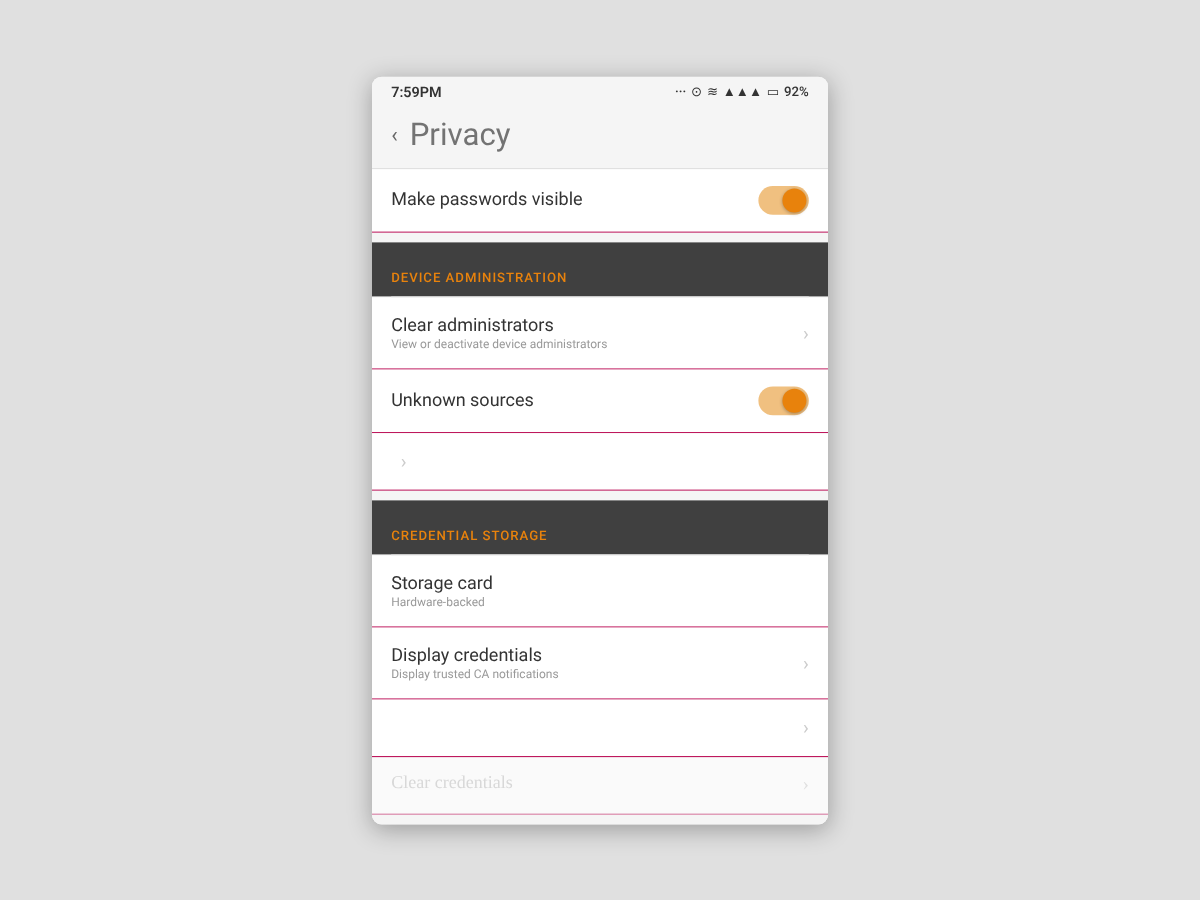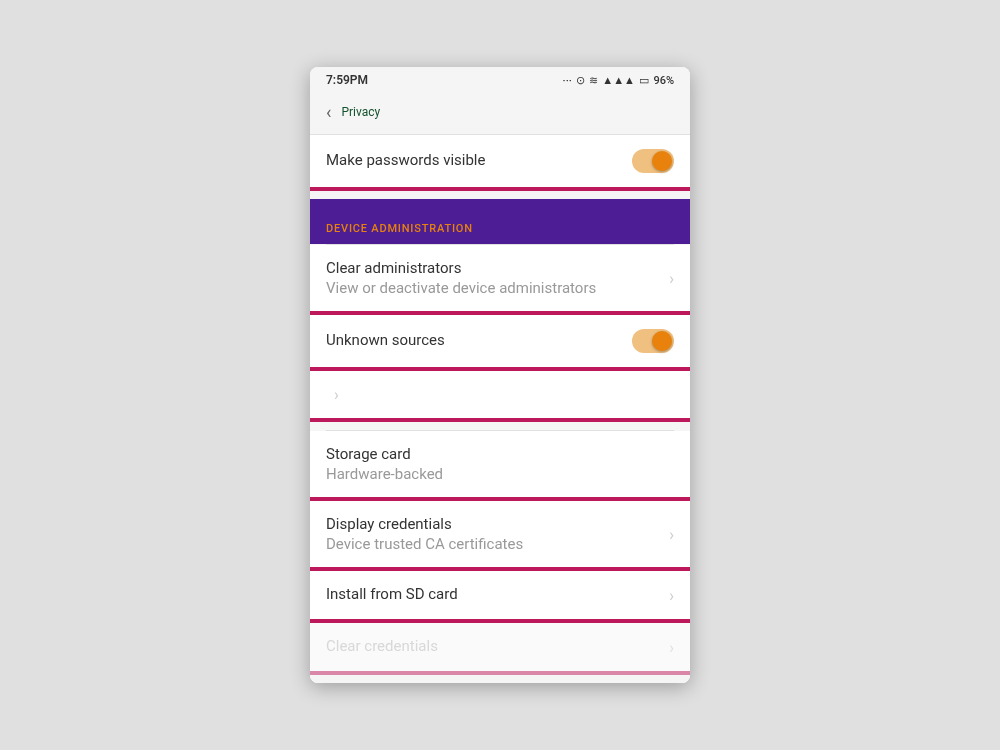--- a/index.html
+++ b/index.html
@@ -59,60 +59,61 @@
     }
 
     .back-arrow {
       color: #666;
       font-size: 18px;
       margin-right: 10px;
       cursor: pointer;
     }
 
     .header-title {
-      font-size: 12px;
+      font-size: 26px;
       font-weight: 400;
-      color: #14532d;
+      color: #737373;
     }
 
     
     .content {
       background: #f5f5f5;
       overflow-y: auto;
     }
 
     
     .setting-item {
       background: #fff;
       padding: 14px 16px;
       display: flex;
       align-items: center;
       justify-content: space-between;
-      border-bottom: 4px solid #be185d;
+      border-bottom: 1px solid #be185d;
       cursor: pointer;
     }
 
     .setting-item.disabled {
       opacity: 0.5;
       cursor: default;
+      font-family: Liberation Serif, serif;
     }
 
     .setting-item-text {
       flex: 1;
     }
 
     .setting-item-title {
       font-size: 15px;
       color: #333;
       font-weight: 400;
       margin-bottom: 2px;
     }
 
     .setting-item-subtitle {
-      font-size: 15px;
+      font-size: 10px;
       color: #999;
       margin-top: 1px;
     }
 
     .setting-item.disabled .setting-item-title,
     .setting-item.disabled .setting-item-subtitle {
       color: #bbb;
     }
 
     .chevron {
@@ -154,21 +155,21 @@
     }
 
     .toggle-track.on .toggle-thumb {
       background: #e8820c;
       left: 20px;
     }
 
     
     .section-header {
       padding: 18px 16px 8px;
-      background: #4c1d95;
+      background: #404040;
     }
 
     .section-header-text {
       font-size: 11px;
       color: #e8820c;
       font-weight: 500;
       letter-spacing: 0.8px;
       text-transform: uppercase;
     }
 
@@ -190,21 +191,21 @@
 <div class="phone-frame">
 
   <div class="status-bar">
     <span class="status-bar-left">7:59PM</span>
     <div class="status-bar-right">
       <span>···</span>
       <span>⊙</span>
       <span>≋</span>
       <span>▲▲▲</span>
       <span>▭</span>
-      <span>96%</span>
+      <span>92%</span>
     </div>
   </div>
 
   <div class="header">
     <span class="back-arrow">‹</span>
     <span class="header-title">Privacy</span>
   </div>
 
   <div class="content">
 
@@ -244,40 +245,42 @@
         </div>
       </div>
     </div>
 
     <div class="setting-item">
       <span class="chevron">›</span>
     </div>
 
     <div class="spacer"></div>
 
+    <div class="section-header">
+      <span class="section-header-text">CREDENTIAL STORAGE</span>
+    </div>
     <div class="section-divider"></div>
 
     <div class="setting-item">
       <div class="setting-item-text">
         <div class="setting-item-title">Storage card</div>
         <div class="setting-item-subtitle">Hardware-backed</div>
       </div>
     </div>
 
     <div class="setting-item">
       <div class="setting-item-text">
         <div class="setting-item-title">Display credentials</div>
-        <div class="setting-item-subtitle">Device trusted CA certificates</div>
-      </div>
-      <span class="chevron">›</span>
-    </div>
-
-    <div class="setting-item">
-      <div class="setting-item-text">
-        <div class="setting-item-title">Install from SD card</div>
+        <div class="setting-item-subtitle">Display trusted CA notifications</div>
+      </div>
+      <span class="chevron">›</span>
+    </div>
+
+    <div class="setting-item">
+      <div class="setting-item-text">
       </div>
       <span class="chevron">›</span>
     </div>
 
     <div class="setting-item disabled">
       <div class="setting-item-text">
         <div class="setting-item-title">Clear credentials</div>
       </div>
       <span class="chevron">›</span>
     </div>

